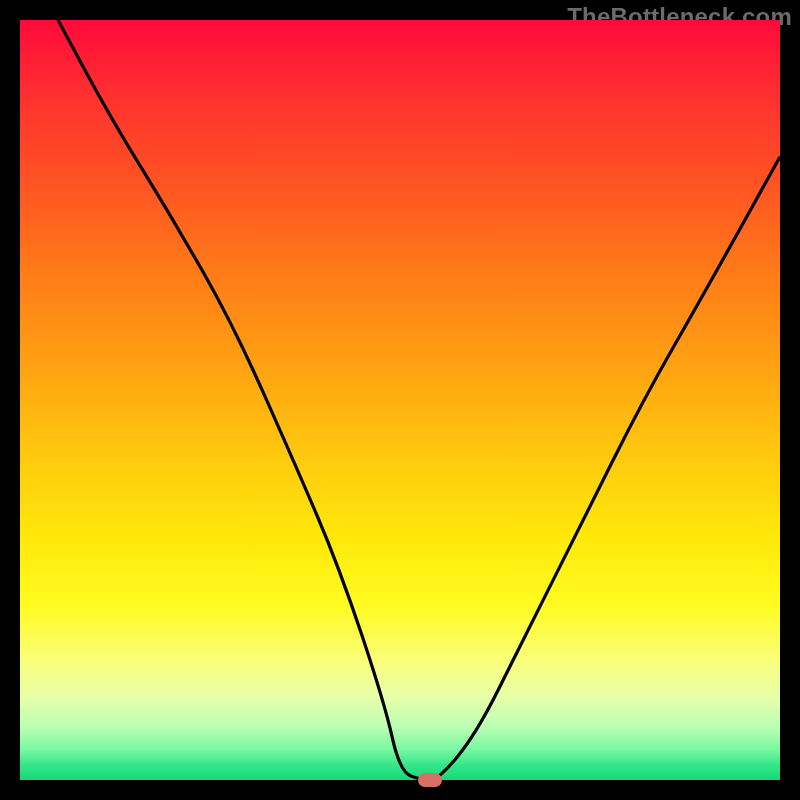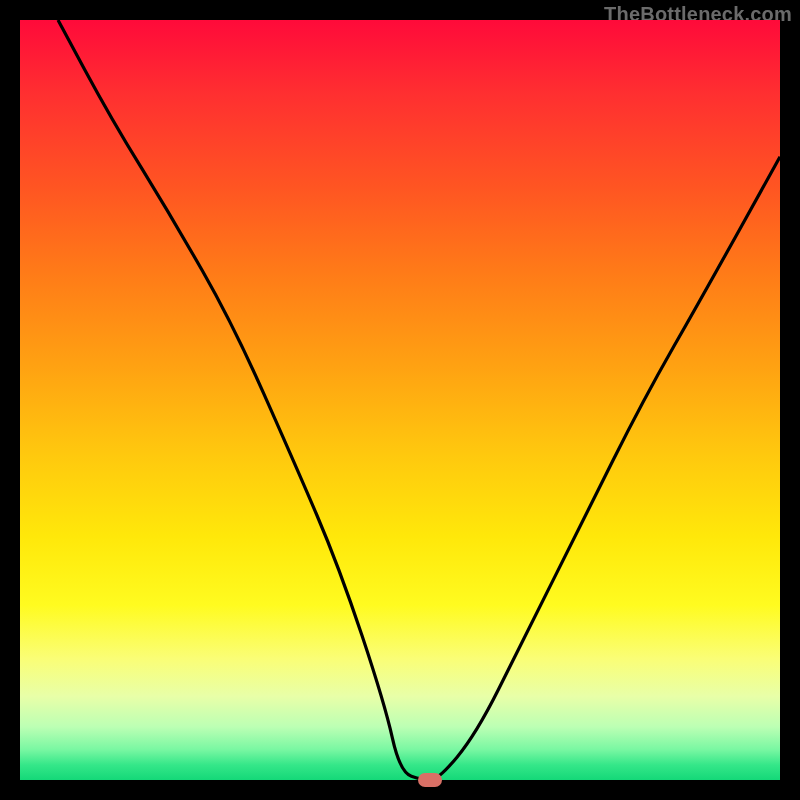--- a/index.html
+++ b/index.html
@@ -37,21 +37,21 @@
       #79f7a2 96%,
       #35e789 98%,
       #14d878 100%
     );
   }
   .watermark {
     position: absolute;
     top: 3px;
     right: 8px;
     font-family: Arial, Helvetica, sans-serif;
-    font-size: 20px;
+    font-size: 24px;
     font-weight: 600;
     color: #6b6b6b;
     letter-spacing: 0.2px;
   }
   svg.curve {
     position: absolute;
     left: 0;
     top: 0;
     width: 760px;
     height: 760px;

